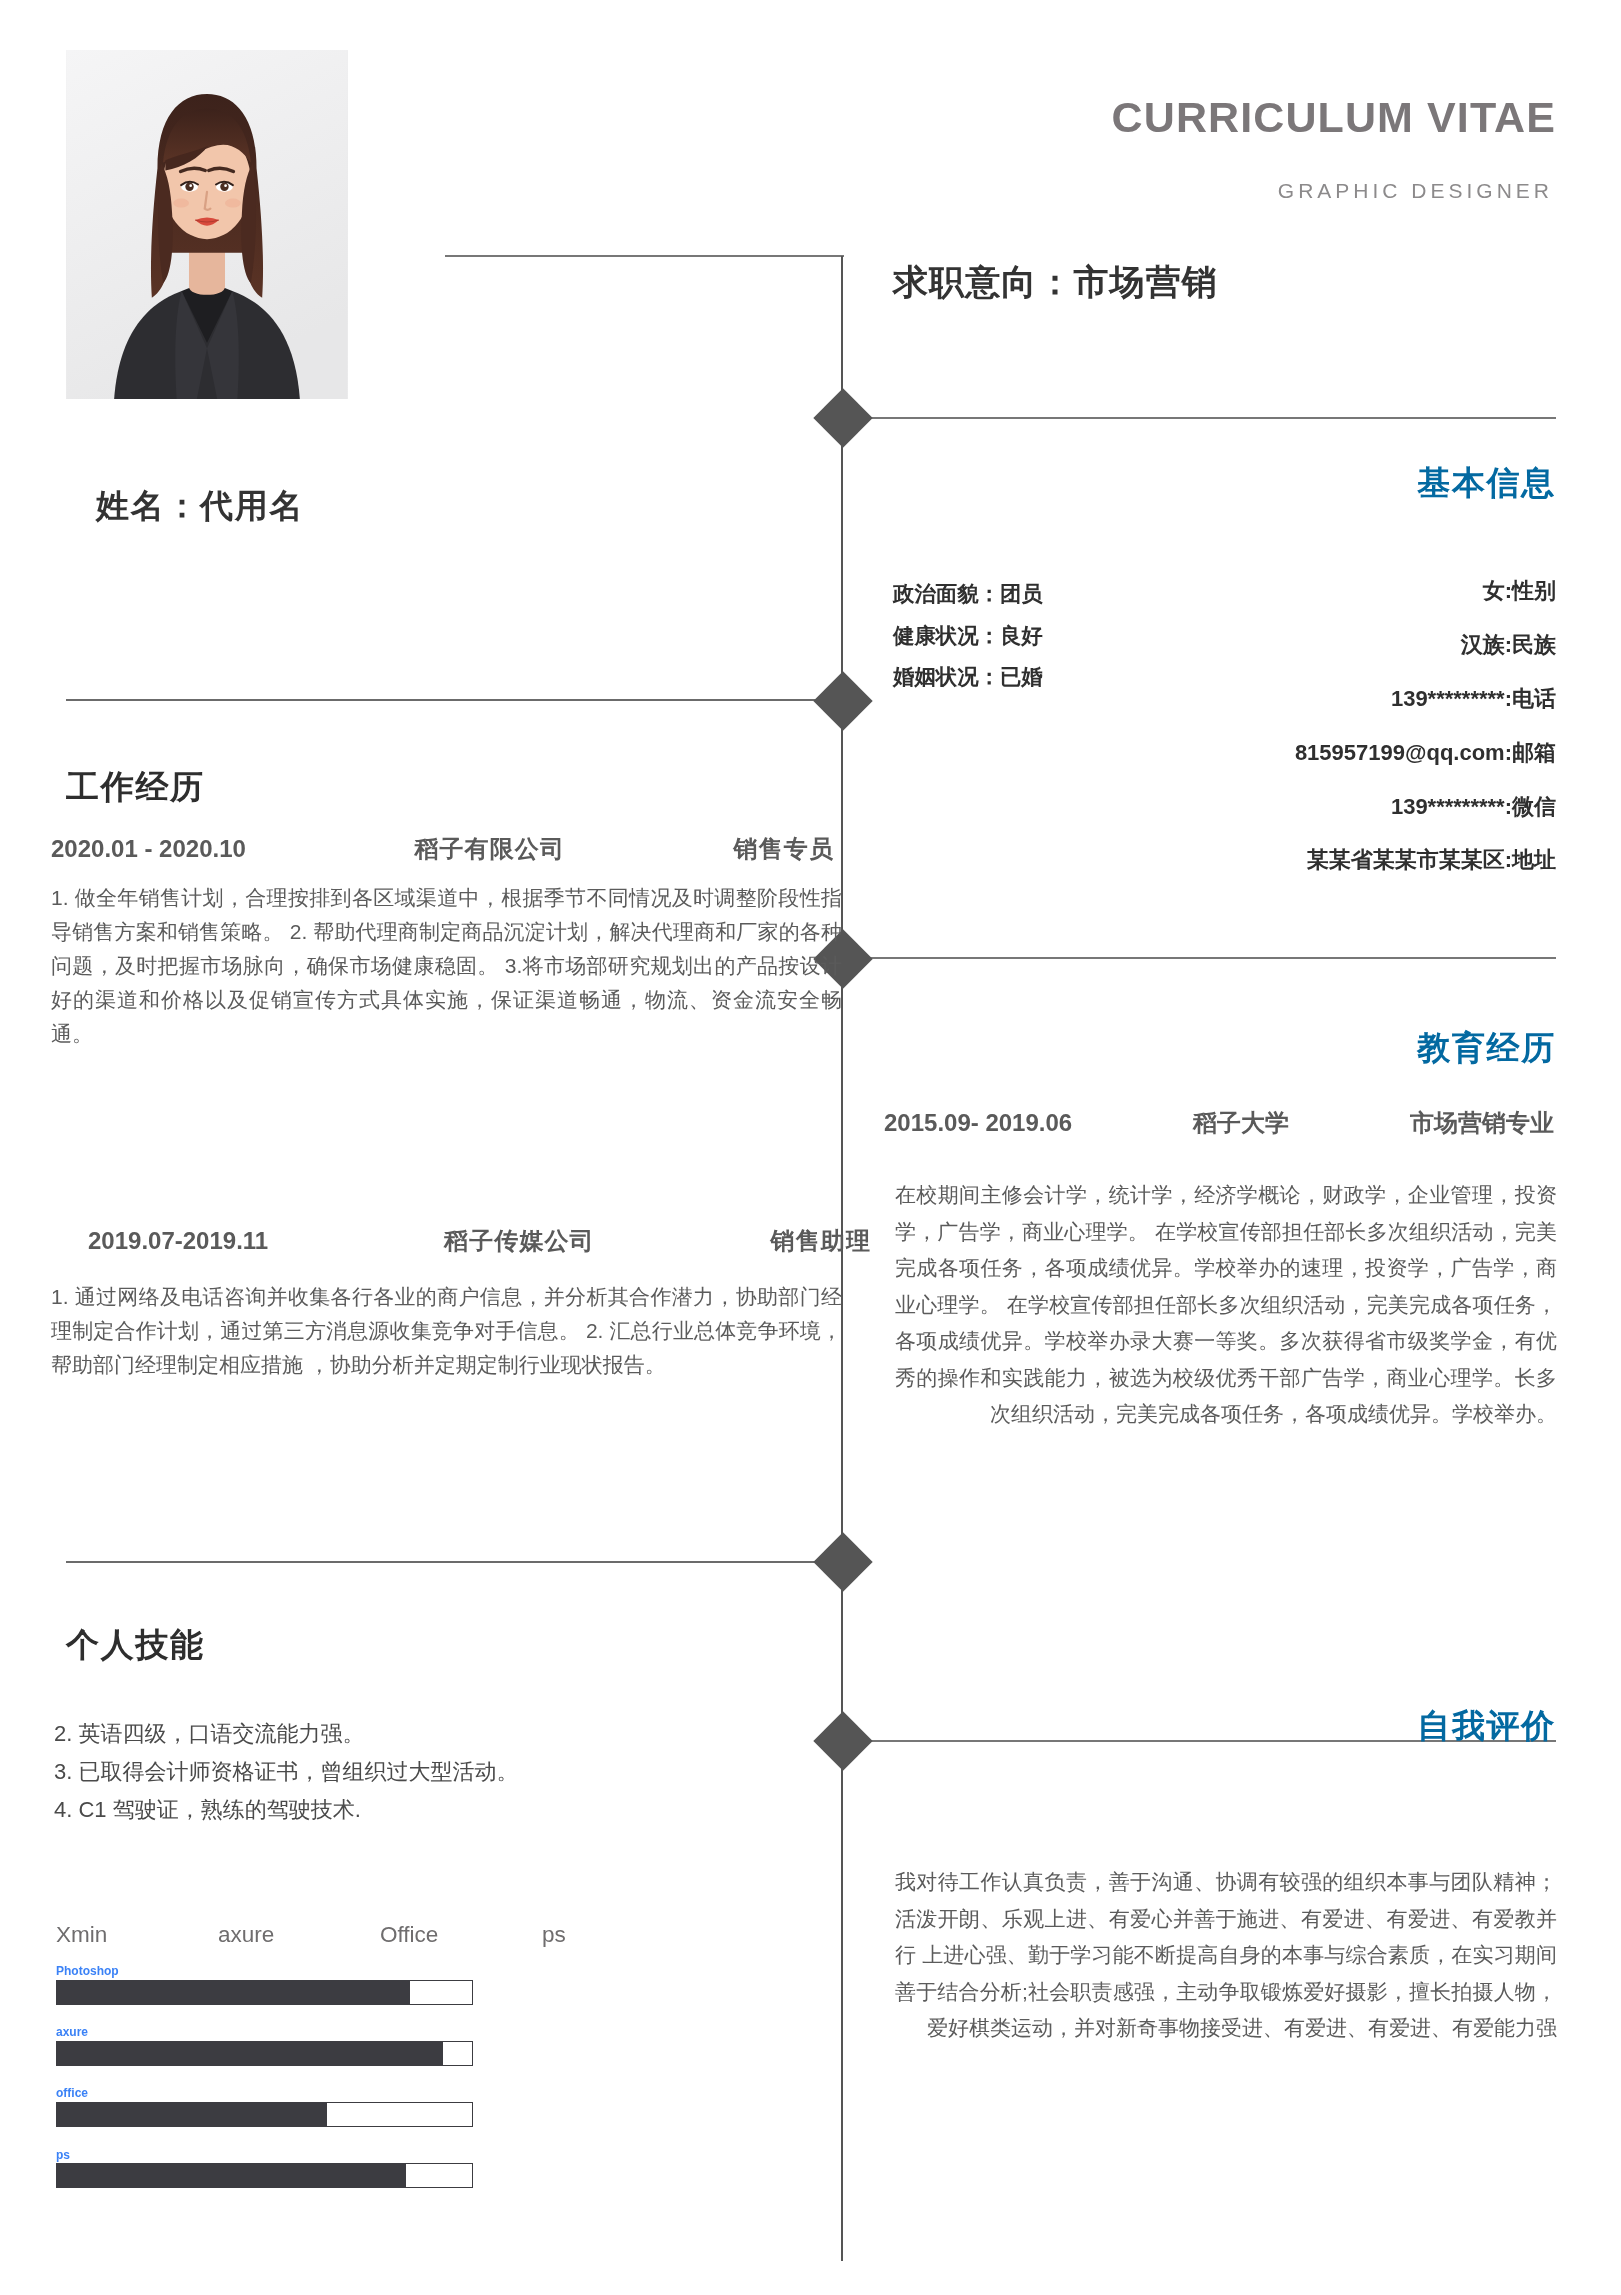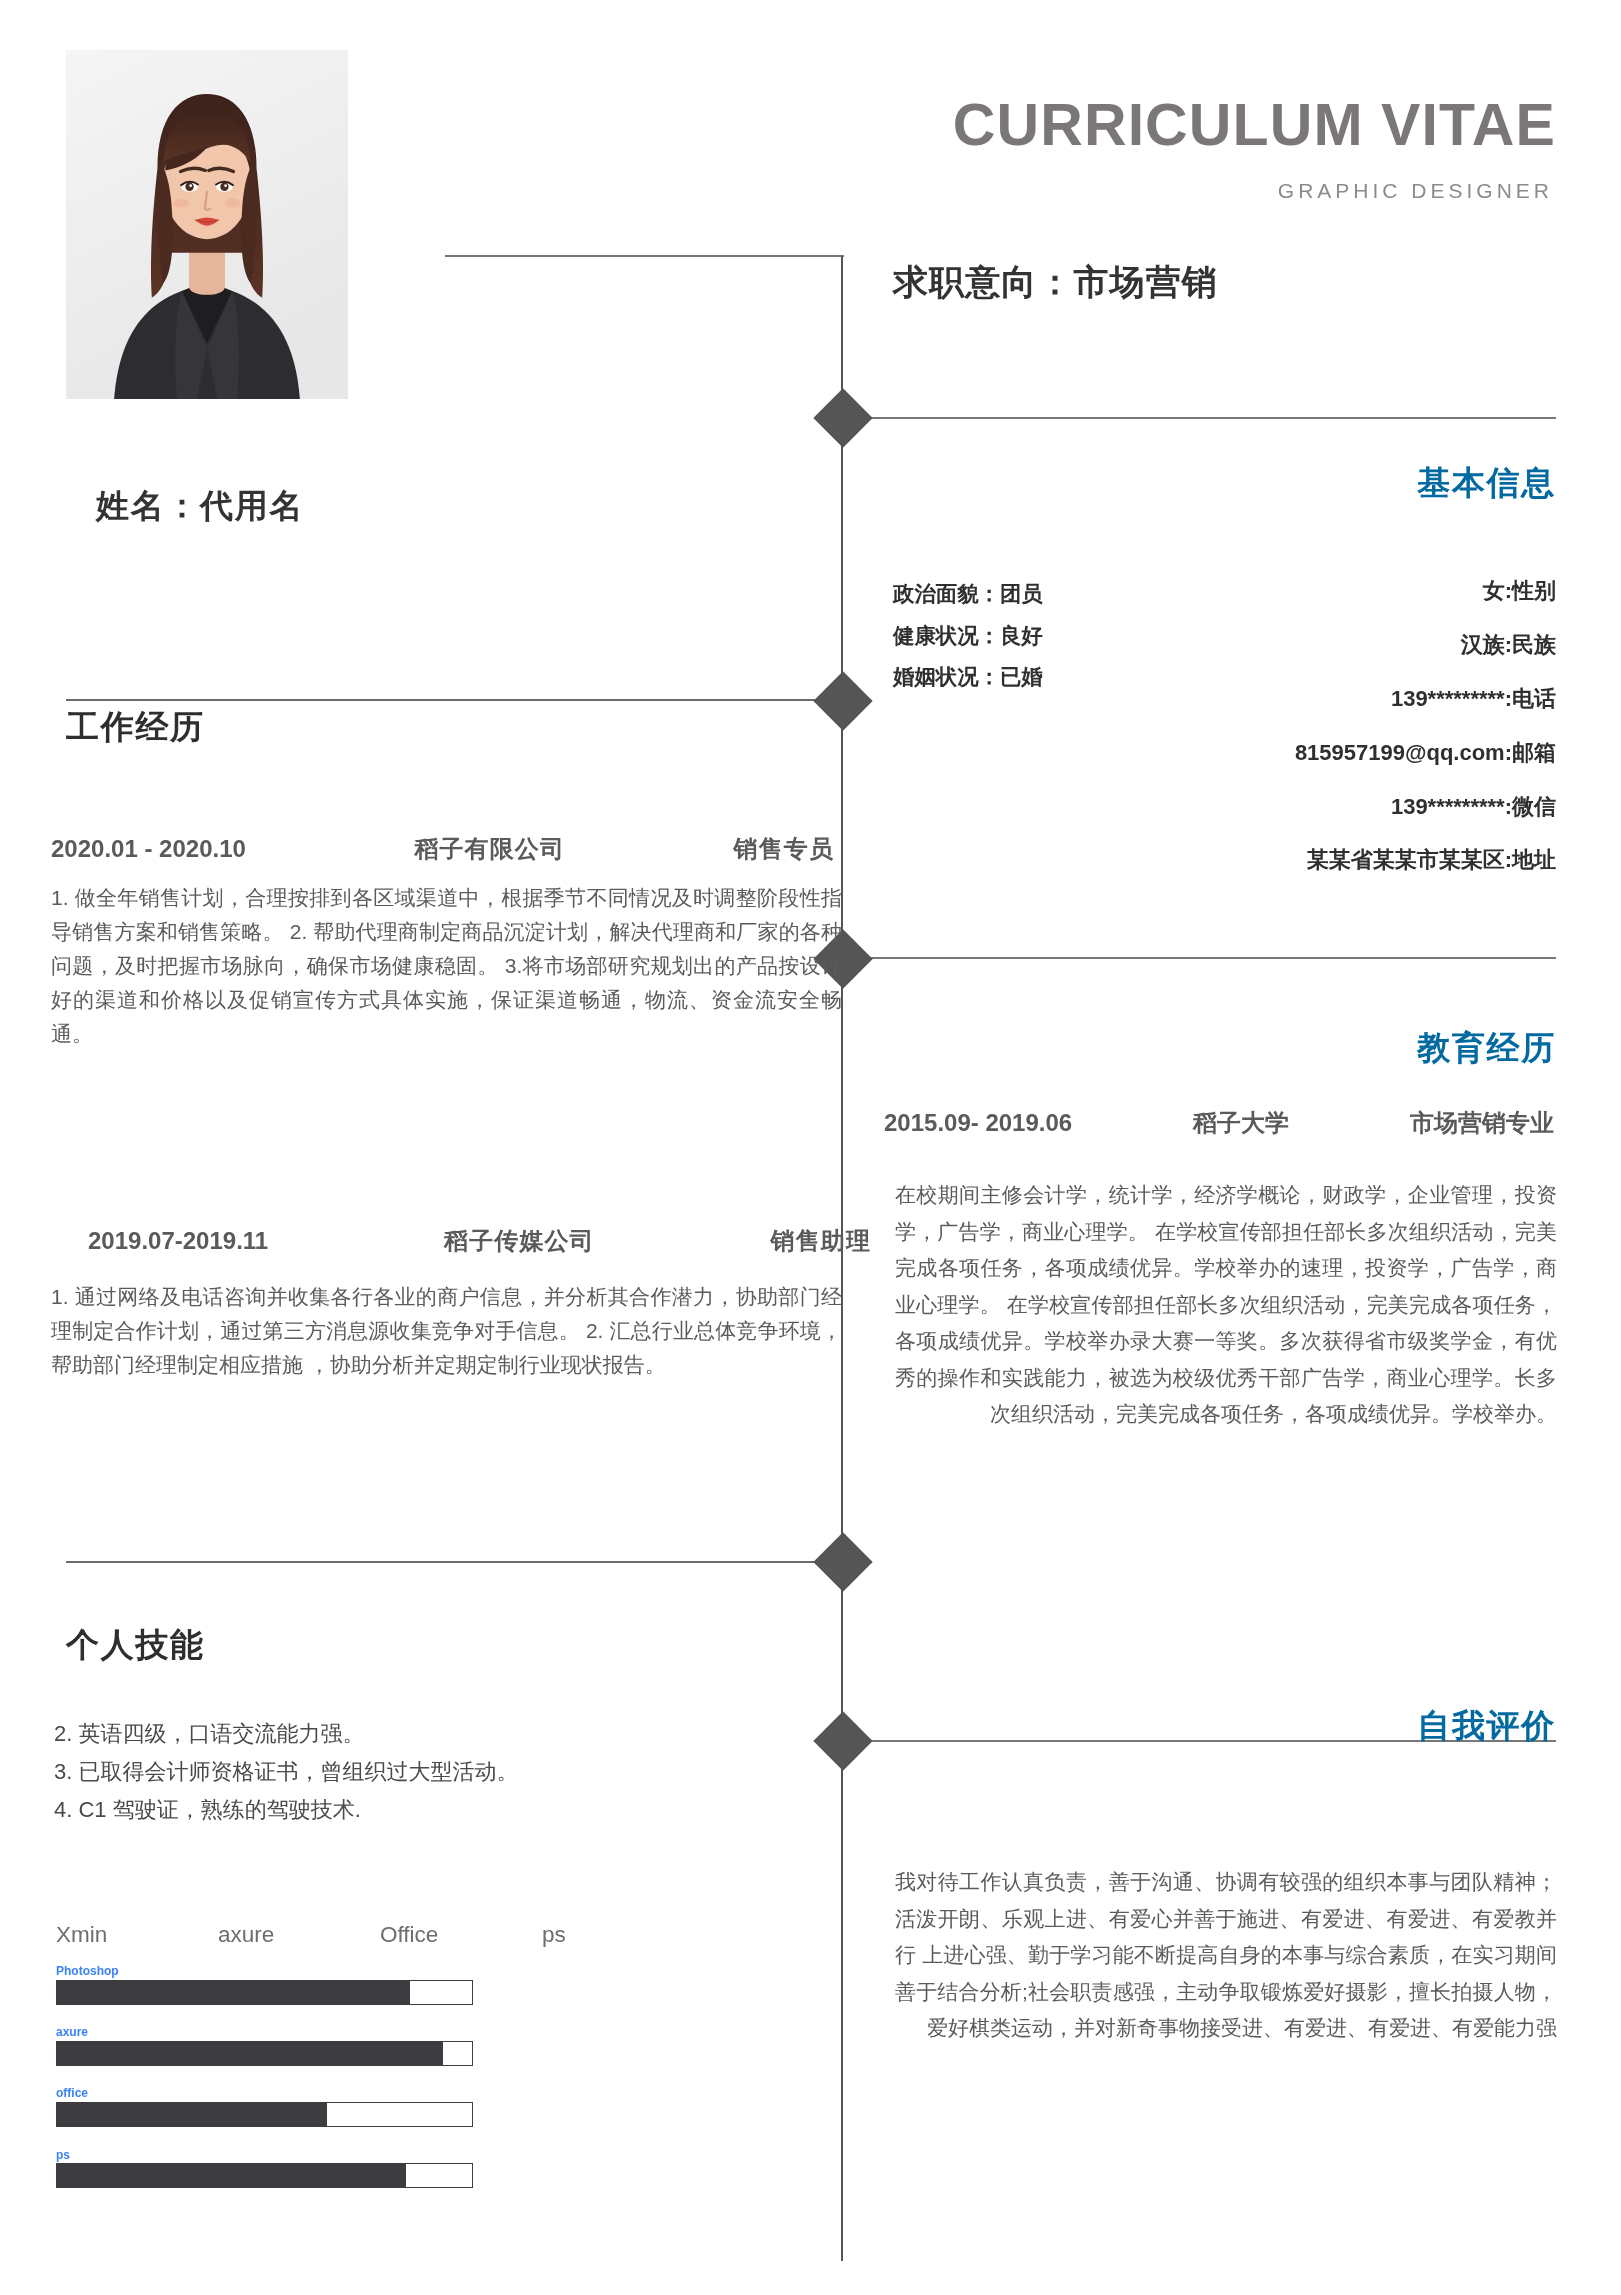--- a/index.html
+++ b/index.html
@@ -29,21 +29,21 @@
     background: linear-gradient(160deg, #f1f1f2 0%, #e9e9ea 45%, #f4f4f5 100%);
     overflow: hidden;
   }
   .portrait-svg { display:block; width:100%; height:100%; }
 
   
   #cv-title {
     position: absolute;
     right: 66px;
     top: 96px;
-    font-size: 59px;
+    font-size: 43px;
     font-weight: 700;
     letter-spacing: 1.1px;
     color: #7b7779;
     text-align: right;
     line-height: 1;
     white-space: nowrap;
   }
   #cv-subtitle {
     position: absolute;
     right: 69px;
@@ -316,21 +316,21 @@
   <div class="diamond" style="left:822px; top:938px;"></div>
 
   <div class="hline" style="left:66px; top:1561px; width:775px;"></div>
   <div class="diamond" style="left:822px; top:1541px;"></div>
 
   <div class="hline thin" style="left:862px; top:1740px; width:694px;"></div>
   <div class="diamond" style="left:822px; top:1720px;"></div>
 
   <div class="name-line">姓名：代用名</div>
 
-  <div class="sec-head-left" style="top:705px;">工作经历</div>
+  <div class="sec-head-left" style="top:765px;">工作经历</div>
 
   <div class="job-row" style="top:833px;">
     <span class="j-date">2020.01 - 2020.10</span>
     <span class="j-org">稻子有限公司</span>
     <span class="j-role">销售专员</span>
   </div>
   <div class="body-block" style="top:881px;">1. 做全年销售计划，合理按排到各区域渠道中，根据季节不同情况及时调整阶段性指导销售方案和销售策略。
 2. 帮助代理商制定商品沉淀计划，解决代理商和厂家的各种问题，及时把握市场脉向，确保市场健康稳固。
 3.将市场部研究规划出的产品按设计好的渠道和价格以及促销宣传方式具体实施，保证渠道畅通，物流、资金流安全畅通。</div>
 

